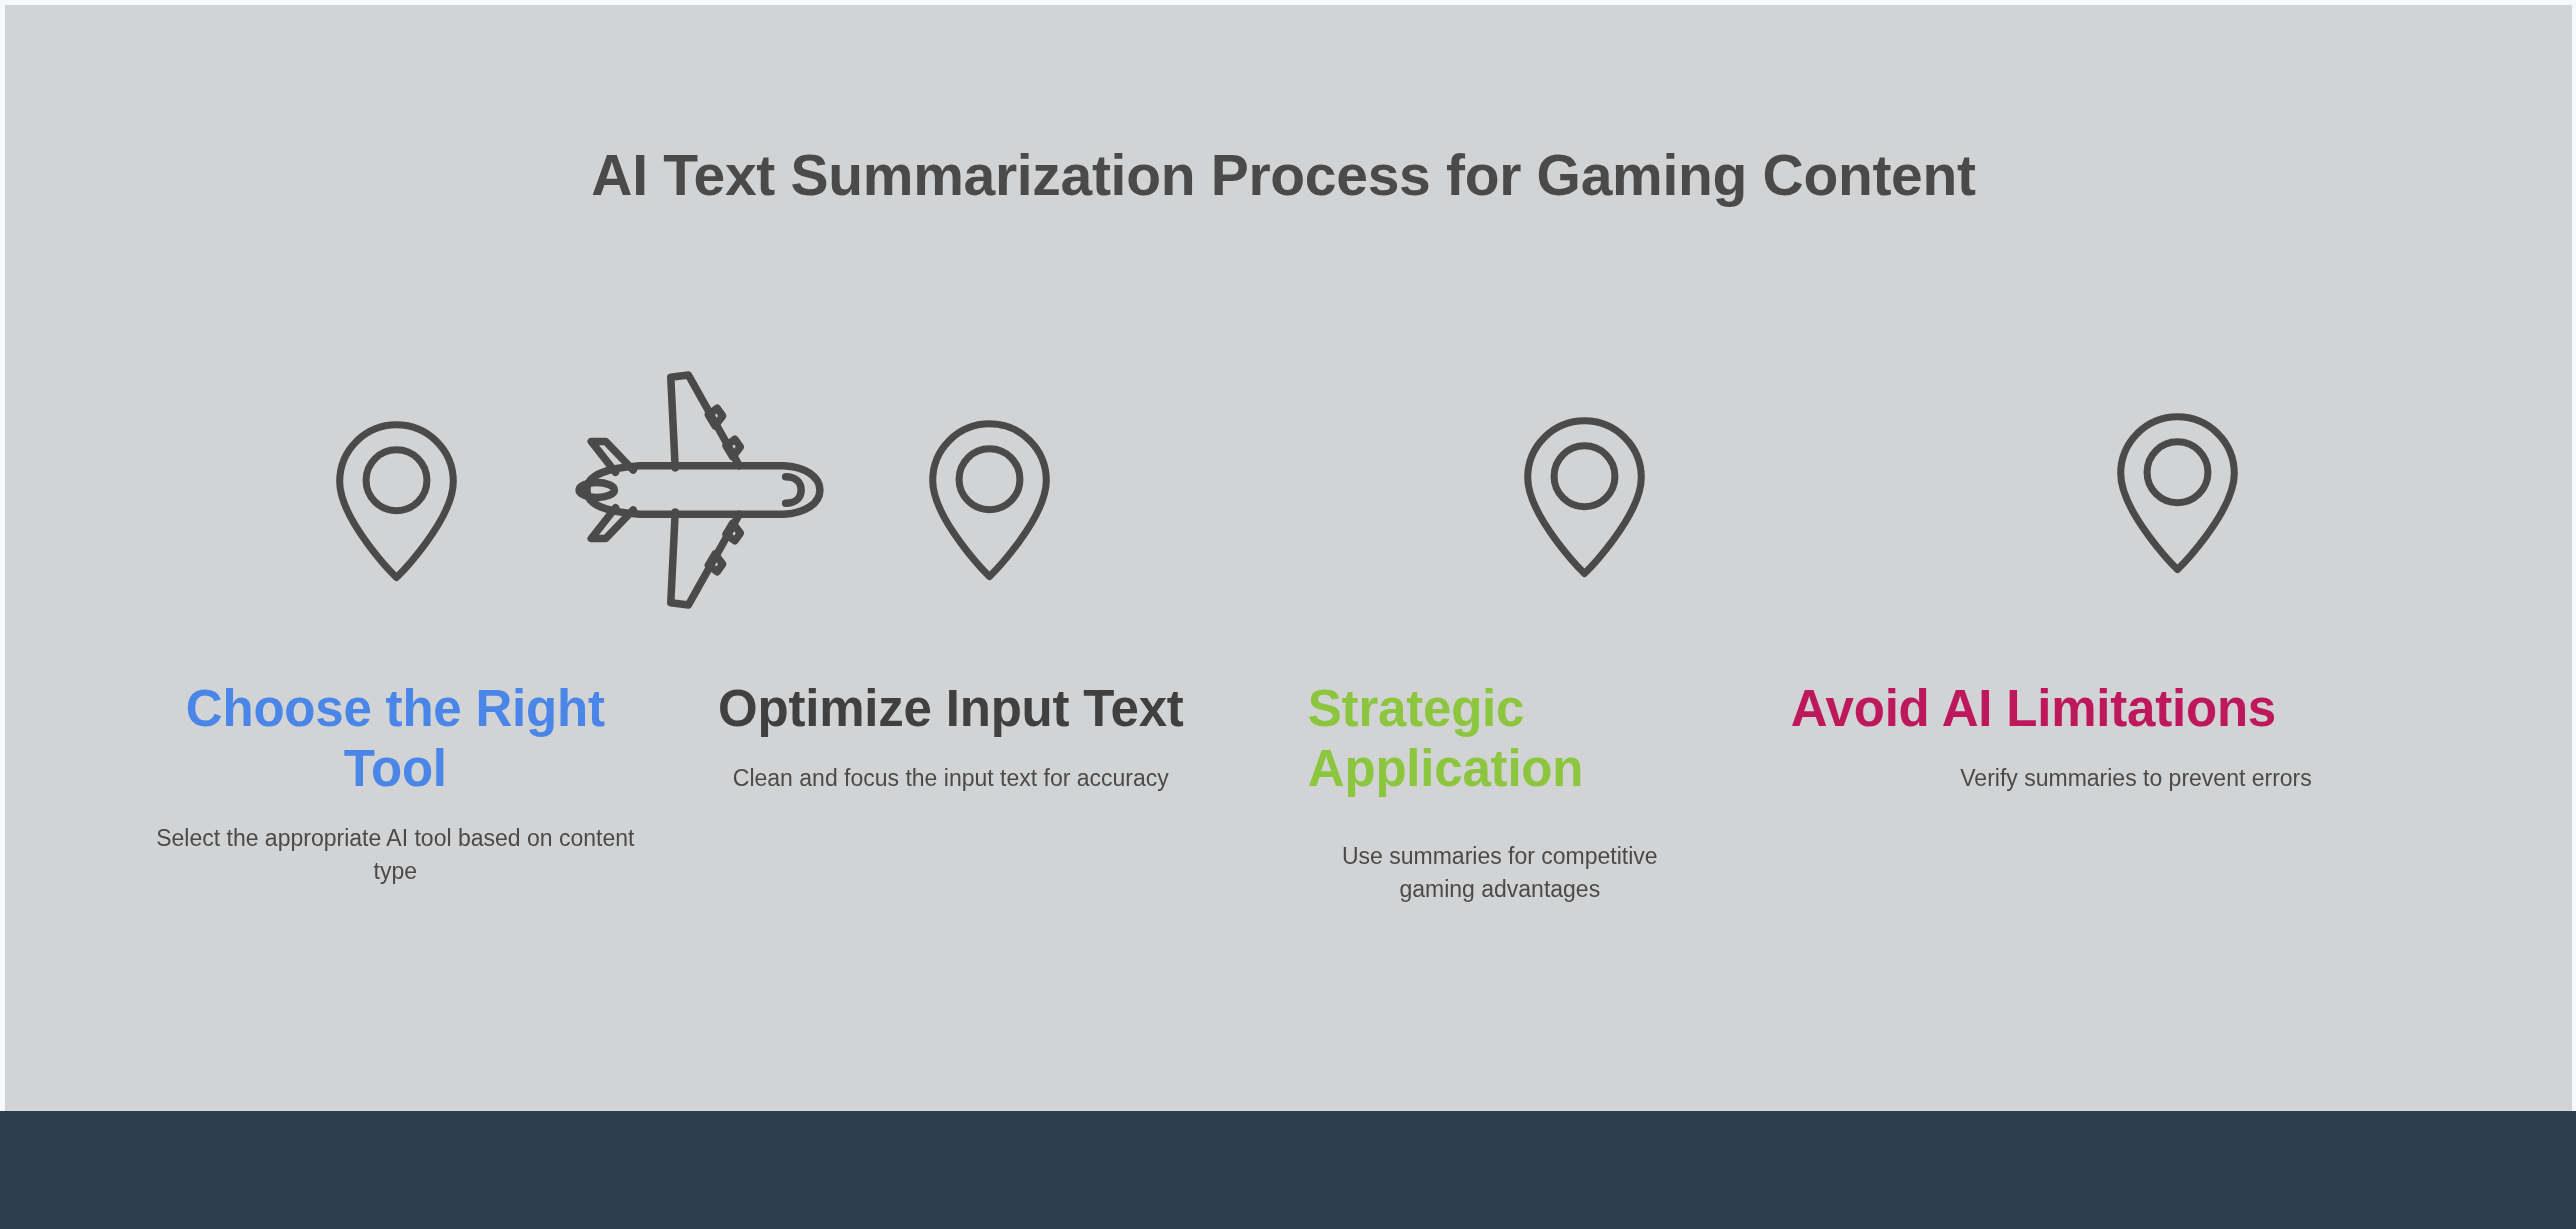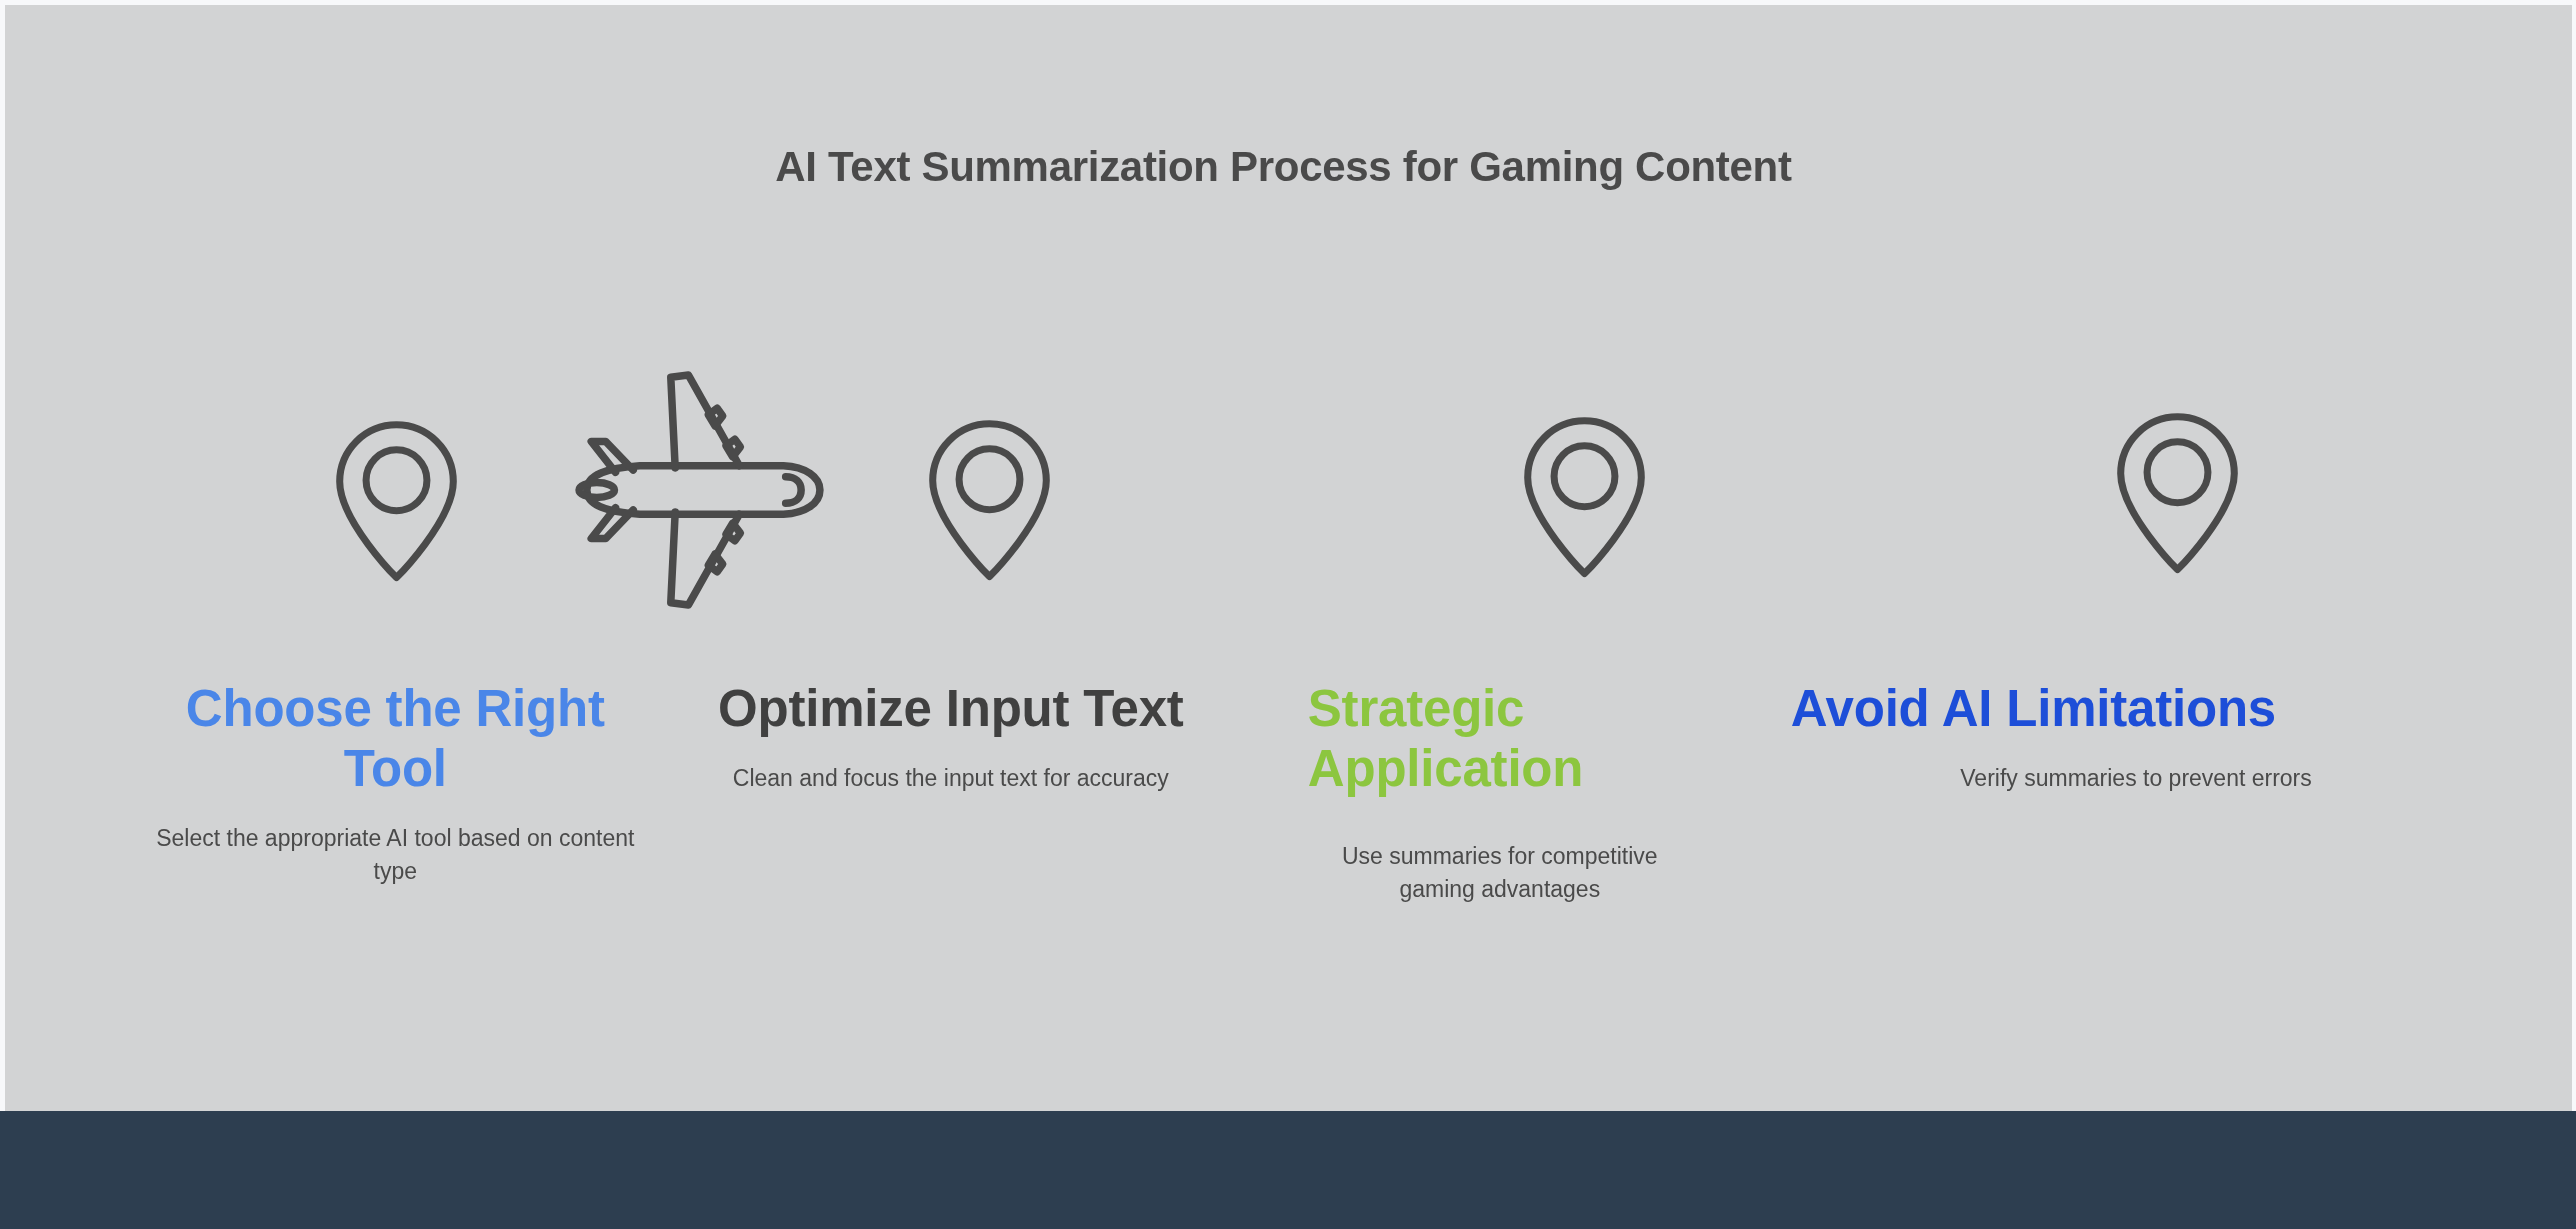--- a/index.html
+++ b/index.html
@@ -41,21 +41,21 @@
     height: 118px;
     background: #2d3e50;
   }
 
   .title {
     position: absolute;
     left: 0;
     top: 144px;
     width: 2567px;
     text-align: center;
-    font-size: 42px;
+    font-size: 57px;
     font-weight: bold;
     color: #4a4a4a;
     letter-spacing: -0.3px;
     line-height: 1.1;
   }
 
   
   .icon-layer {
     position: absolute;
     left: 0;
@@ -195,20 +195,20 @@
       <div class="col-heading heading-center" style="color: #404040;">Optimize Input Text</div>
       <div class="col-desc">Clean and focus the input text for accuracy</div>
     </div>
 
     <div class="col col-3">
       <div class="col-heading heading-left" style="color: rgb(140, 198, 63);">Strategic Application</div>
       <div class="col-desc">Use summaries for competitive gaming advantages</div>
     </div>
 
     <div class="col col-4">
-      <div class="col-heading heading-left" style="color: #1d4ed8;">Avoid AI Limitations</div>
+      <div class="col-heading heading-left" style="color: #be185d;">Avoid AI Limitations</div>
       <div class="col-desc">Verify summaries to prevent errors</div>
     </div>
 
   </div>
 
 </div>
 
 
 </body></html>

